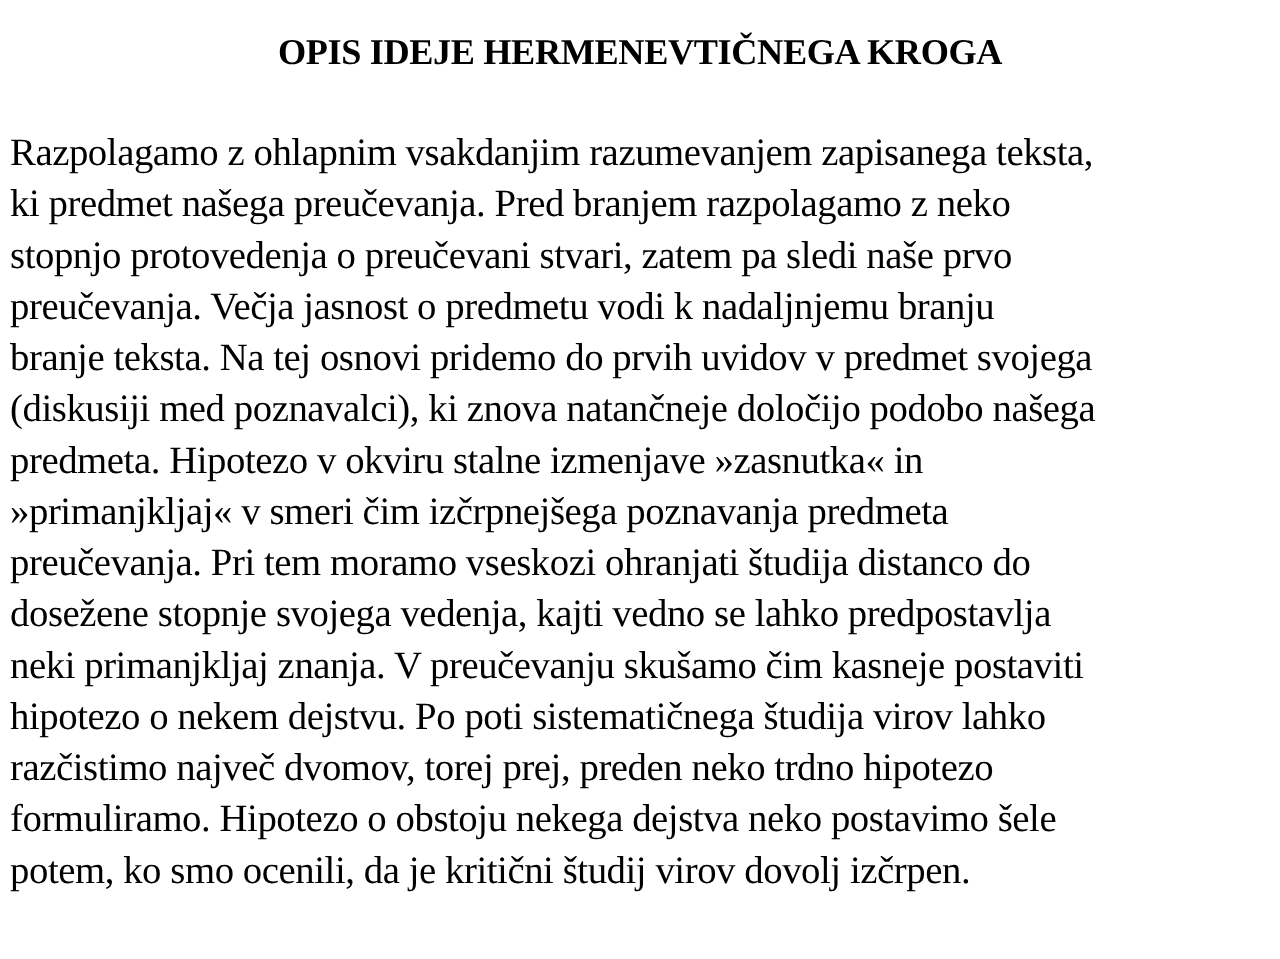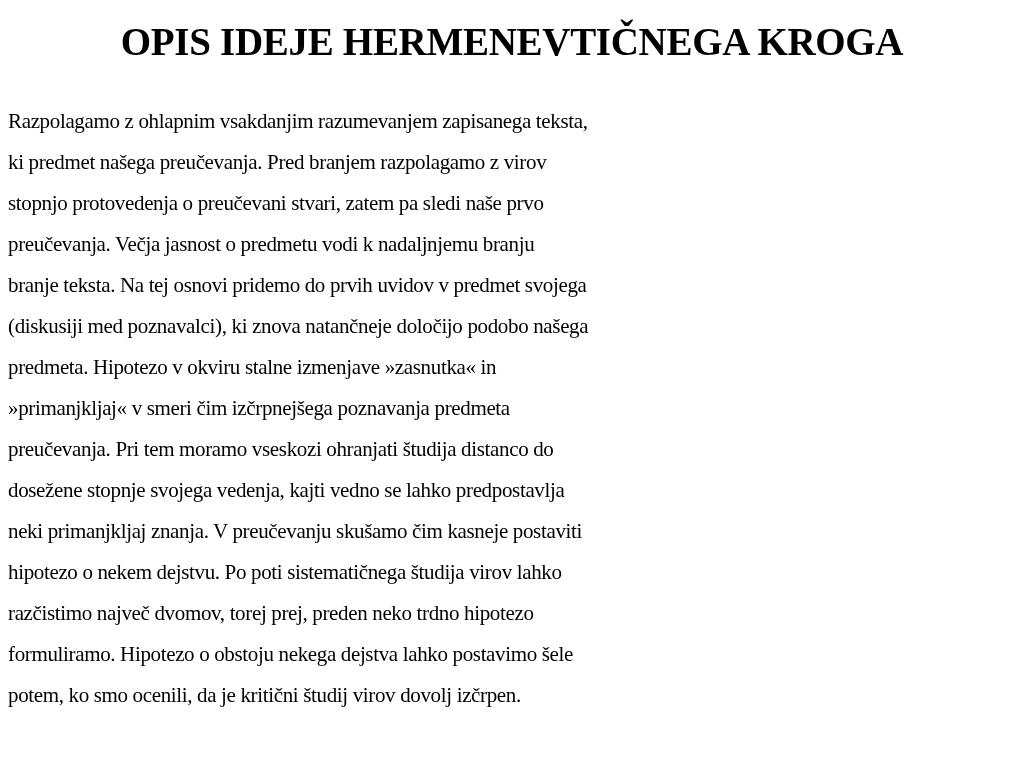--- a/index.html
+++ b/index.html
@@ -23,55 +23,55 @@
       height: 767px;
       background: #ffffff;
     }
     .title {
       position: absolute;
       left: 0;
       top: 22px;
       width: 1024px;
       text-align: center;
       font-weight: bold;
-      font-size: 39px;
+      font-size: 29px;
       line-height: 40px;
       letter-spacing: -0.3px;
       margin: 0;
     }
     .body-text {
       position: absolute;
       left: 8px;
       top: 101px;
       width: 1010px;
       margin: 0;
     }
     .line {
       display: block;
-      font-size: 21px;
+      font-size: 31px;
       line-height: 41px;
       white-space: nowrap;
       letter-spacing: -0.35px;
     }
   </style>
 </head>
 <body>
 
 <div class="slide">
   <h1 class="title">OPIS IDEJE HERMENEVTIČNEGA KROGA</h1>
   <div class="body-text">
     <span class="line">Razpolagamo z ohlapnim vsakdanjim razumevanjem zapisanega teksta,</span>
-    <span class="line">ki predmet našega preučevanja. Pred branjem razpolagamo z virov</span>
+    <span class="line">ki predmet našega preučevanja. Pred branjem razpolagamo z neko</span>
     <span class="line">stopnjo protovedenja o preučevani stvari, zatem pa sledi naše prvo</span>
     <span class="line">preučevanja. Večja jasnost o predmetu vodi k nadaljnjemu branju</span>
     <span class="line">branje teksta. Na tej osnovi pridemo do prvih uvidov v predmet svojega</span>
     <span class="line">(diskusiji med poznavalci), ki znova natančneje določijo podobo našega</span>
     <span class="line">predmeta. Hipotezo v okviru stalne izmenjave »zasnutka« in</span>
     <span class="line">»primanjkljaj« v smeri čim izčrpnejšega poznavanja predmeta</span>
     <span class="line">preučevanja. Pri tem moramo vseskozi ohranjati študija distanco do</span>
     <span class="line">dosežene stopnje svojega vedenja, kajti vedno se lahko predpostavlja</span>
     <span class="line">neki primanjkljaj znanja. V preučevanju skušamo čim kasneje postaviti</span>
     <span class="line">hipotezo o nekem dejstvu. Po poti sistematičnega študija virov lahko</span>
     <span class="line">razčistimo največ dvomov, torej prej, preden neko trdno hipotezo</span>
-    <span class="line">formuliramo. Hipotezo o obstoju nekega dejstva lahko postavimo šele</span>
+    <span class="line">formuliramo. Hipotezo o obstoju nekega dejstva neko postavimo šele</span>
     <span class="line">potem, ko smo ocenili, da je kritični študij virov dovolj izčrpen.</span>
   </div>
 </div>
 
 </body></html>

